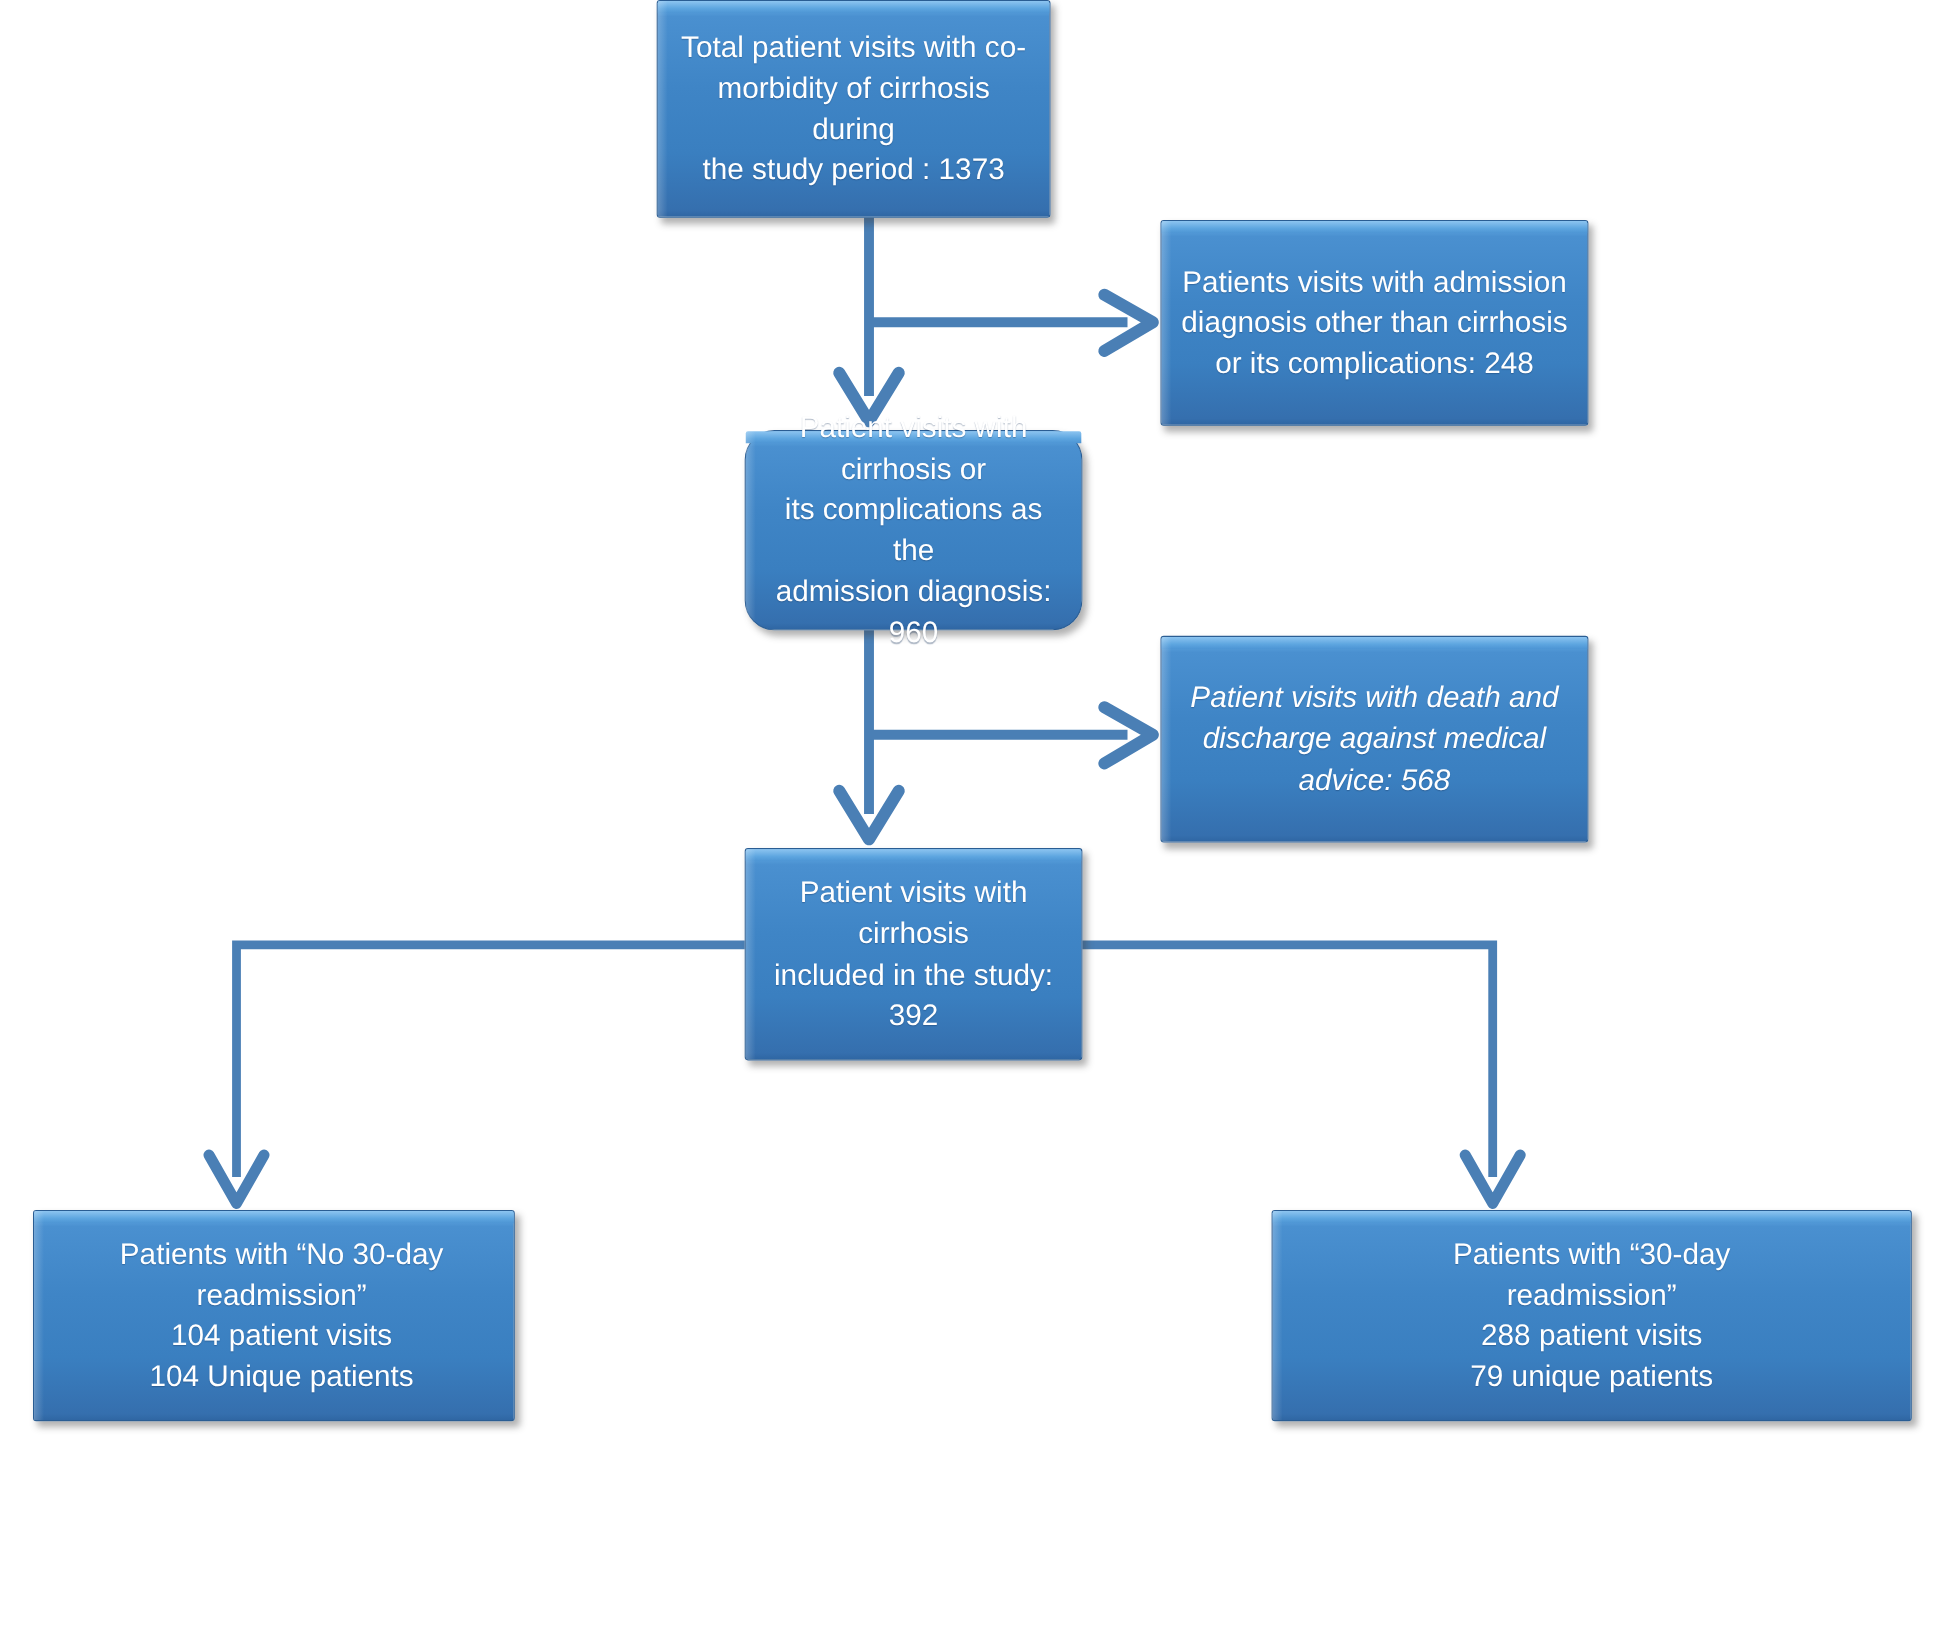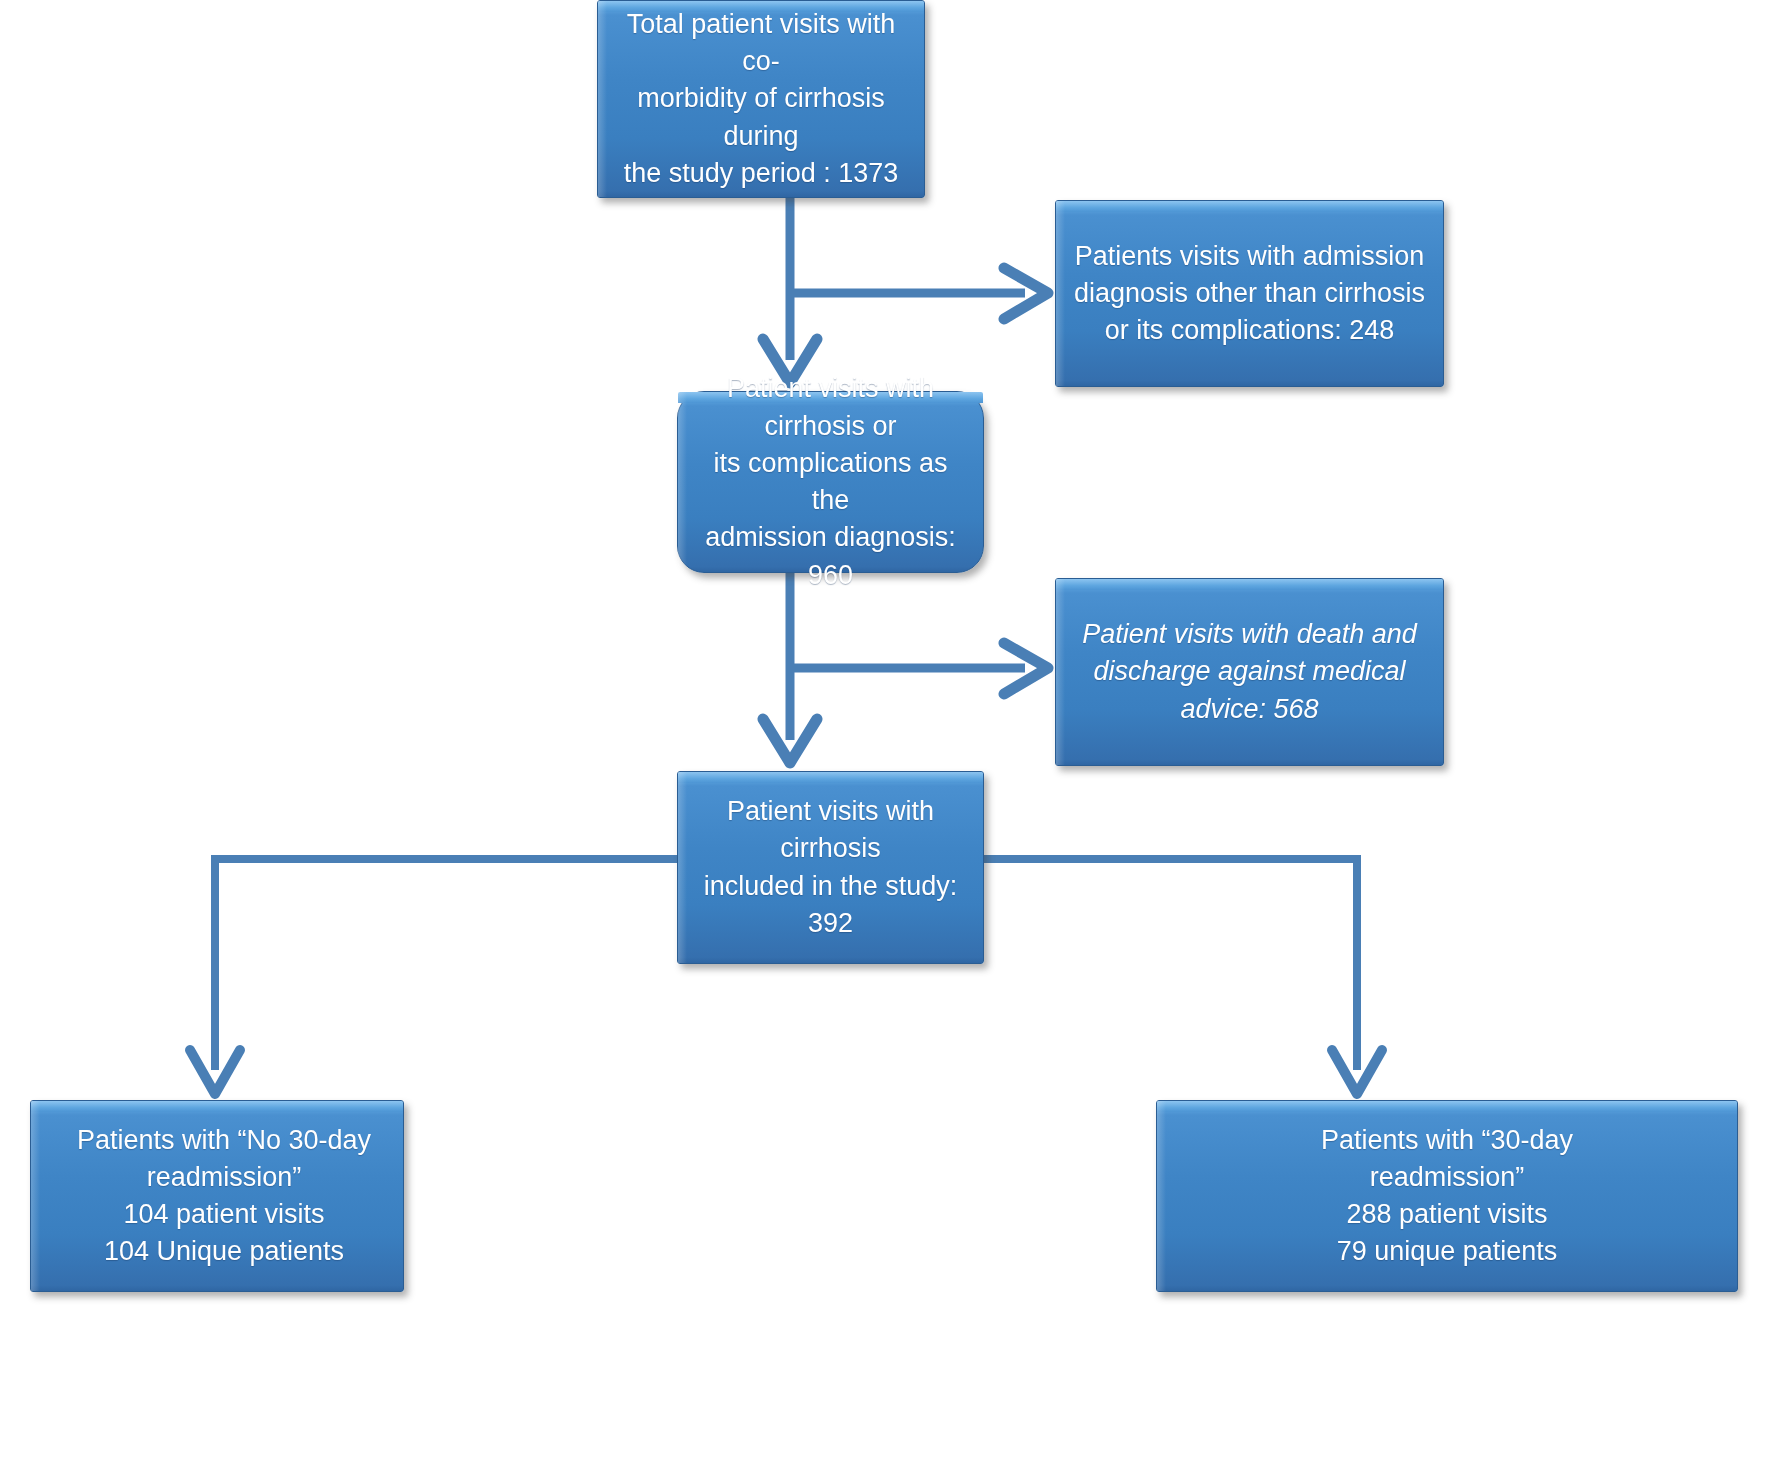--- a/index.html
+++ b/index.html
@@ -39,26 +39,26 @@
     border-radius:2px 2px 0 0;
     z-index:1;
   }
   
   .node::after{
     content:"";position:absolute;left:0;top:0;bottom:0;width:9px;
     background:linear-gradient(to right,rgba(255,255,255,0.22),rgba(255,255,255,0));
     z-index:1;
   }
 
-  #n1{left:597px;top:0px;width:328px;height:198px;}
+  #n1{left:597px;top:0px;width:358px;height:198px;}
   #n2{left:1055px;top:200px;width:389px;height:187px;}
   #n3{left:677px;top:391px;width:307px;height:182px;border-radius:27px;}
   #n4{left:1055px;top:578px;width:389px;height:188px;font-style:italic;}
   #n5{left:677px;top:771px;width:307px;height:193px;text-align:center;}
-  #n6{left:30px;top:1100px;width:374px;height:192px;padding-left:28px;}
+  #n6{left:30px;top:1100px;width:438px;height:192px;padding-left:28px;}
   #n7{left:1156px;top:1100px;width:582px;height:192px;}
 </style>
 </head>
 <body>
 
 <div id="stage">
 
   <svg class="connectors" viewBox="0 0 1772 1483" preserveAspectRatio="none" aria-hidden="true">
     <defs>
       <marker id="arrowDown" markerWidth="18" markerHeight="18" refX="9" refY="14" orient="auto-start-reverse" markerUnits="userSpaceOnUse">

